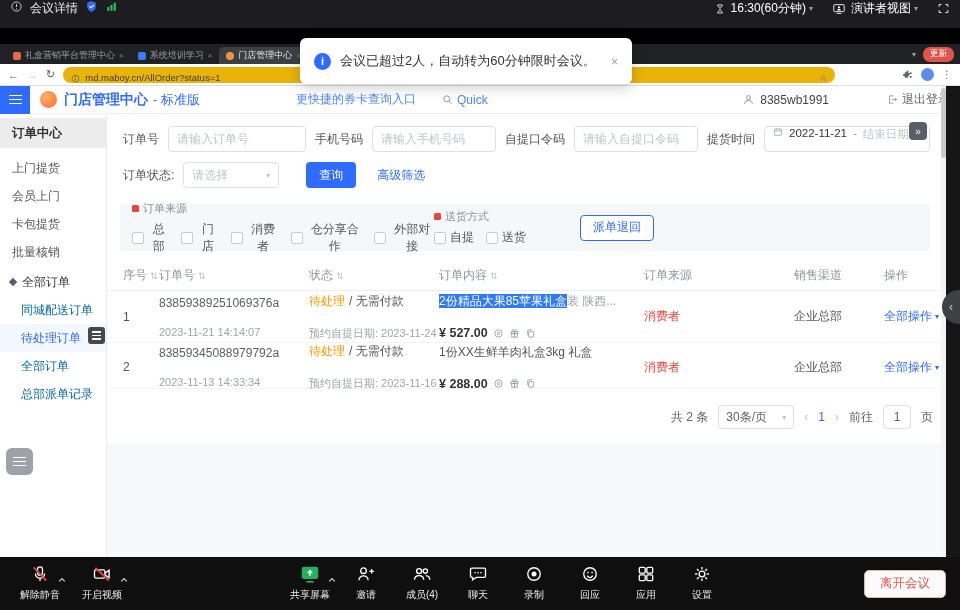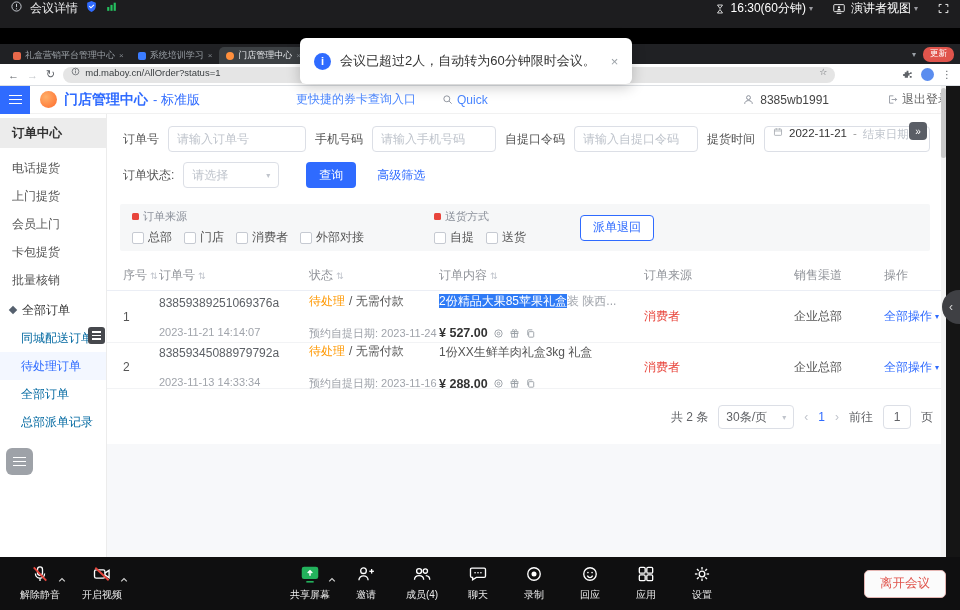--- a/index.html
+++ b/index.html
@@ -28,21 +28,21 @@
   .tlabel{overflow:hidden;text-overflow:ellipsis;min-width:0}
   .tclose{flex:none;font-size:8px;color:#80868b}
   .newtab{color:#9aa0a6;font-size:11px;margin:0 6px;align-self:center}
   .ts-right{margin-left:auto;display:flex;align-items:center;gap:7px;align-self:center}
   .ts-caret{color:#9aa0a6;font-size:8px}
   .update-chip{background:#e0544c;color:#fff;font-size:8.5px;padding:1.5px 7px;border-radius:7px;border:none}
 
   .navbar{height:22px;background:#fff;border-bottom:1px solid #dcdfe3;display:flex;align-items:center;padding:0 8px;gap:8px}
   .nav-ico{font-size:11px;color:#5f6368;background:none;border:none}
   .nav-ico.disabled{color:#c3c6ca}
-  .urlbar{flex:0 1 772px;height:16px;background:#e5e5e5;border-radius:8px;display:flex;align-items:flex-start;gap:5px;
+  .urlbar{flex:0 1 772px;height:16px;background:#eab308;border-radius:8px;display:flex;align-items:flex-end;gap:5px;
     padding:0 8px;font-size:9.5px;color:#3c4043}
   .url-star{margin-left:auto;color:#5f6368;font-size:9px;background:none;border:none}
   .nav-right{margin-left:auto;display:flex;align-items:center;gap:8px}
   .avatar{width:13px;height:13px;border-radius:50%;background:#5b8def}
   .kebab{color:#5f6368;font-size:10px;background:none;border:none}
 
   
   .page{height:471px;display:flex;flex-direction:column;background:#fff;position:relative}
   .page-header{height:28px;flex:none;display:flex;align-items:center;background:#fff;border-bottom:1px solid #f1f1f1}
   .burger{width:30px;height:28px;background:#2f6bff;border:none;display:flex;flex-direction:column;
@@ -325,21 +325,20 @@
             </span>
             <span>退出登录</span>
           </button>
         </span>
       </div>
 
       <div class="page-body">
         <aside class="sidebar">
           <div class="side-section">订单中心</div>
           <div class="side-items">
-            <button class="side-item">电话提货</button>
             <button class="side-item">上门提货</button>
             <button class="side-item">会员上门</button>
             <button class="side-item">卡包提货</button>
             <button class="side-item">批量核销</button>
           </div>
           <button class="side-group">
             <span class="diamond"></span>
             <span>全部订单</span>
           </button>
           <button class="side-sub">同城配送订单</button>
@@ -396,20 +395,24 @@
                       <span class="cb"></span>
                       <span>总部</span>
                     </button>
                   <button class="cbitem">
                       <span class="cb"></span>
                       <span>门店</span>
                     </button>
                   <button class="cbitem">
                       <span class="cb"></span>
                       <span>消费者</span>
+                    </button>
+                  <button class="cbitem">
+                      <span class="cb"></span>
+                      <span>仓分享合作</span>
                     </button>
                   <button class="cbitem">
                       <span class="cb"></span>
                       <span>外部对接</span>
                     </button>
                 </span>
               </div>
               <div class="pgroup pg2">
                 <span class="plabel">
                   <span class="rtag"></span>

